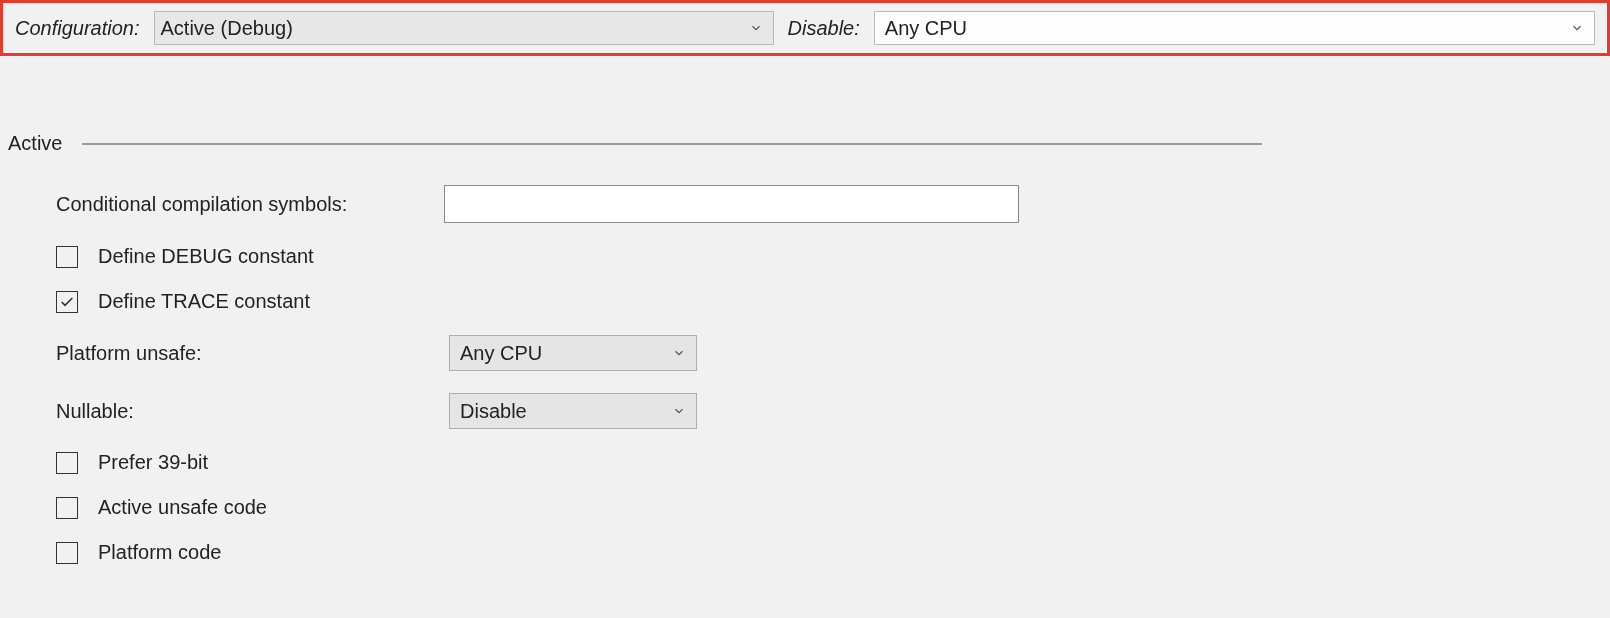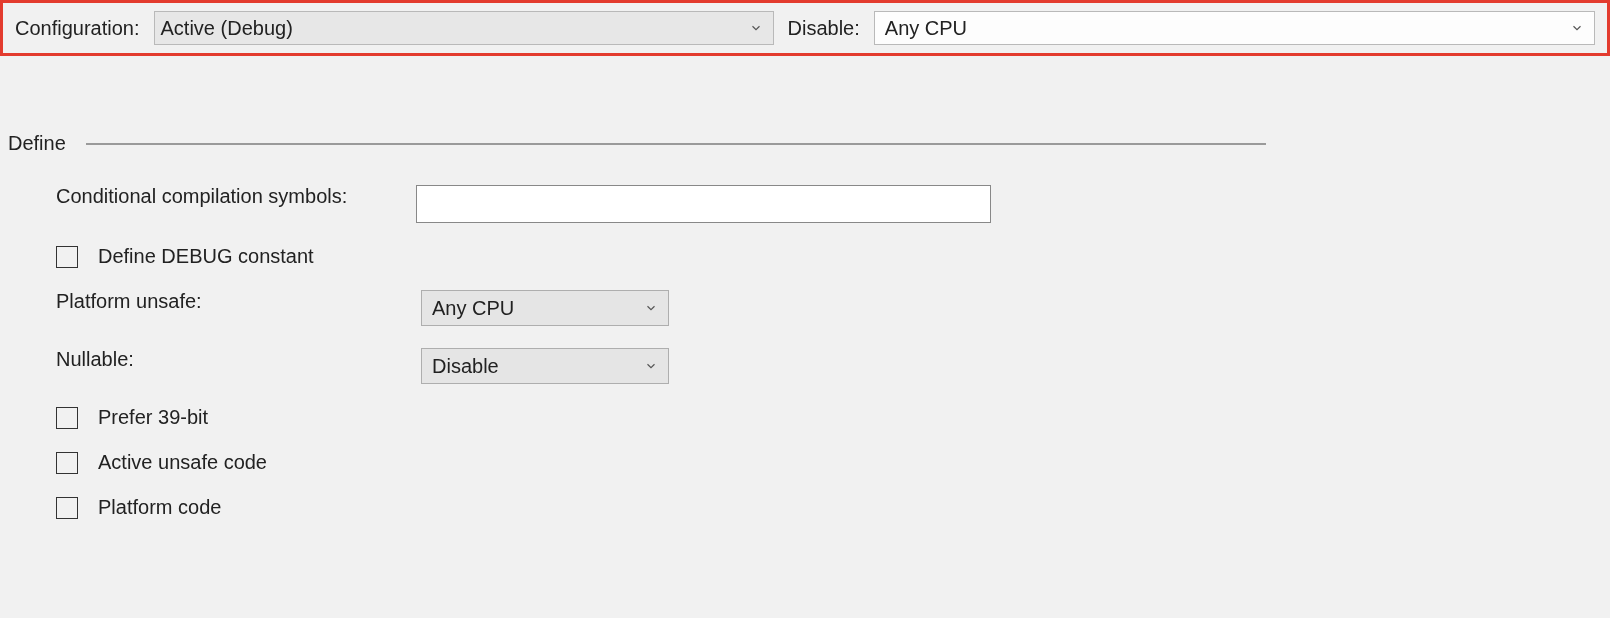--- a/index.html
+++ b/index.html
@@ -17,20 +17,21 @@
     position: relative;
     border: 3px solid #e33b2e;
     background: #f1f1f1;
     padding: 8px 12px;
     display: flex;
     align-items: center;
     gap: 14px;
   }
   .topbar-label {
     white-space: nowrap;
+    font-style: italic;
   }
   .dropdown {
     display: flex;
     align-items: center;
     justify-content: space-between;
     background: #e7e7e7;
     border: 1px solid #b9b9b9;
     height: 34px;
     padding: 0 10px;
     cursor: pointer;
@@ -64,20 +65,22 @@
     max-width: 1180px;
   }
   .form {
     padding-left: 48px;
     display: flex;
     flex-direction: column;
     gap: 22px;
   }
   .row {
     display: flex;
+    align-items: center;
+    gap: 28px;
   }
   .field-label {
     width: 360px;
   }
   .text-input {
     width: 575px;
     height: 38px;
     border: 1px solid #888;
     background: #fff;
     padding: 4px 8px;
@@ -132,38 +135,46 @@
       <svg viewBox="0 0 24 24">
           <path d="M6 9l6 6 6-6" stroke="#555" stroke-width="2" fill="none"></path>
         </svg>
     </span>
   </div>
 </div>
 
 <div class="body">
 
   <div class="section-header">
-    <span class="section-title">Define</span>
+    <span class="section-title">Active</span>
     <div class="section-rule"></div>
   </div>
 
   <div class="form">
 
     <div class="row">
       <span class="field-label">Conditional compilation symbols:</span>
       <input class="text-input" type="text" value="" style="">
     </div>
 
     <div class="checkbox-row">
       <span class="checkbox">
         
       </span>
       <span>Define DEBUG constant</span>
     </div>
 
+    <div class="checkbox-row">
+      <span class="checkbox checked">
+        <svg viewBox="0 0 24 24">
+            <path d="M4 12l5 5L20 6" stroke="#333" stroke-width="2.5" fill="none"></path>
+          </svg>
+      </span>
+      <span>Define TRACE constant</span>
+    </div>
 
     <div class="row">
       <span class="field-label" style="width:365px">Platform unsafe:</span>
       <div class="small-dd">
         <span>Any CPU</span>
         <span class="chev">
           <svg viewBox="0 0 24 24">
               <path d="M6 9l6 6 6-6" stroke="#555" stroke-width="2" fill="none"></path>
             </svg>
         </span>

